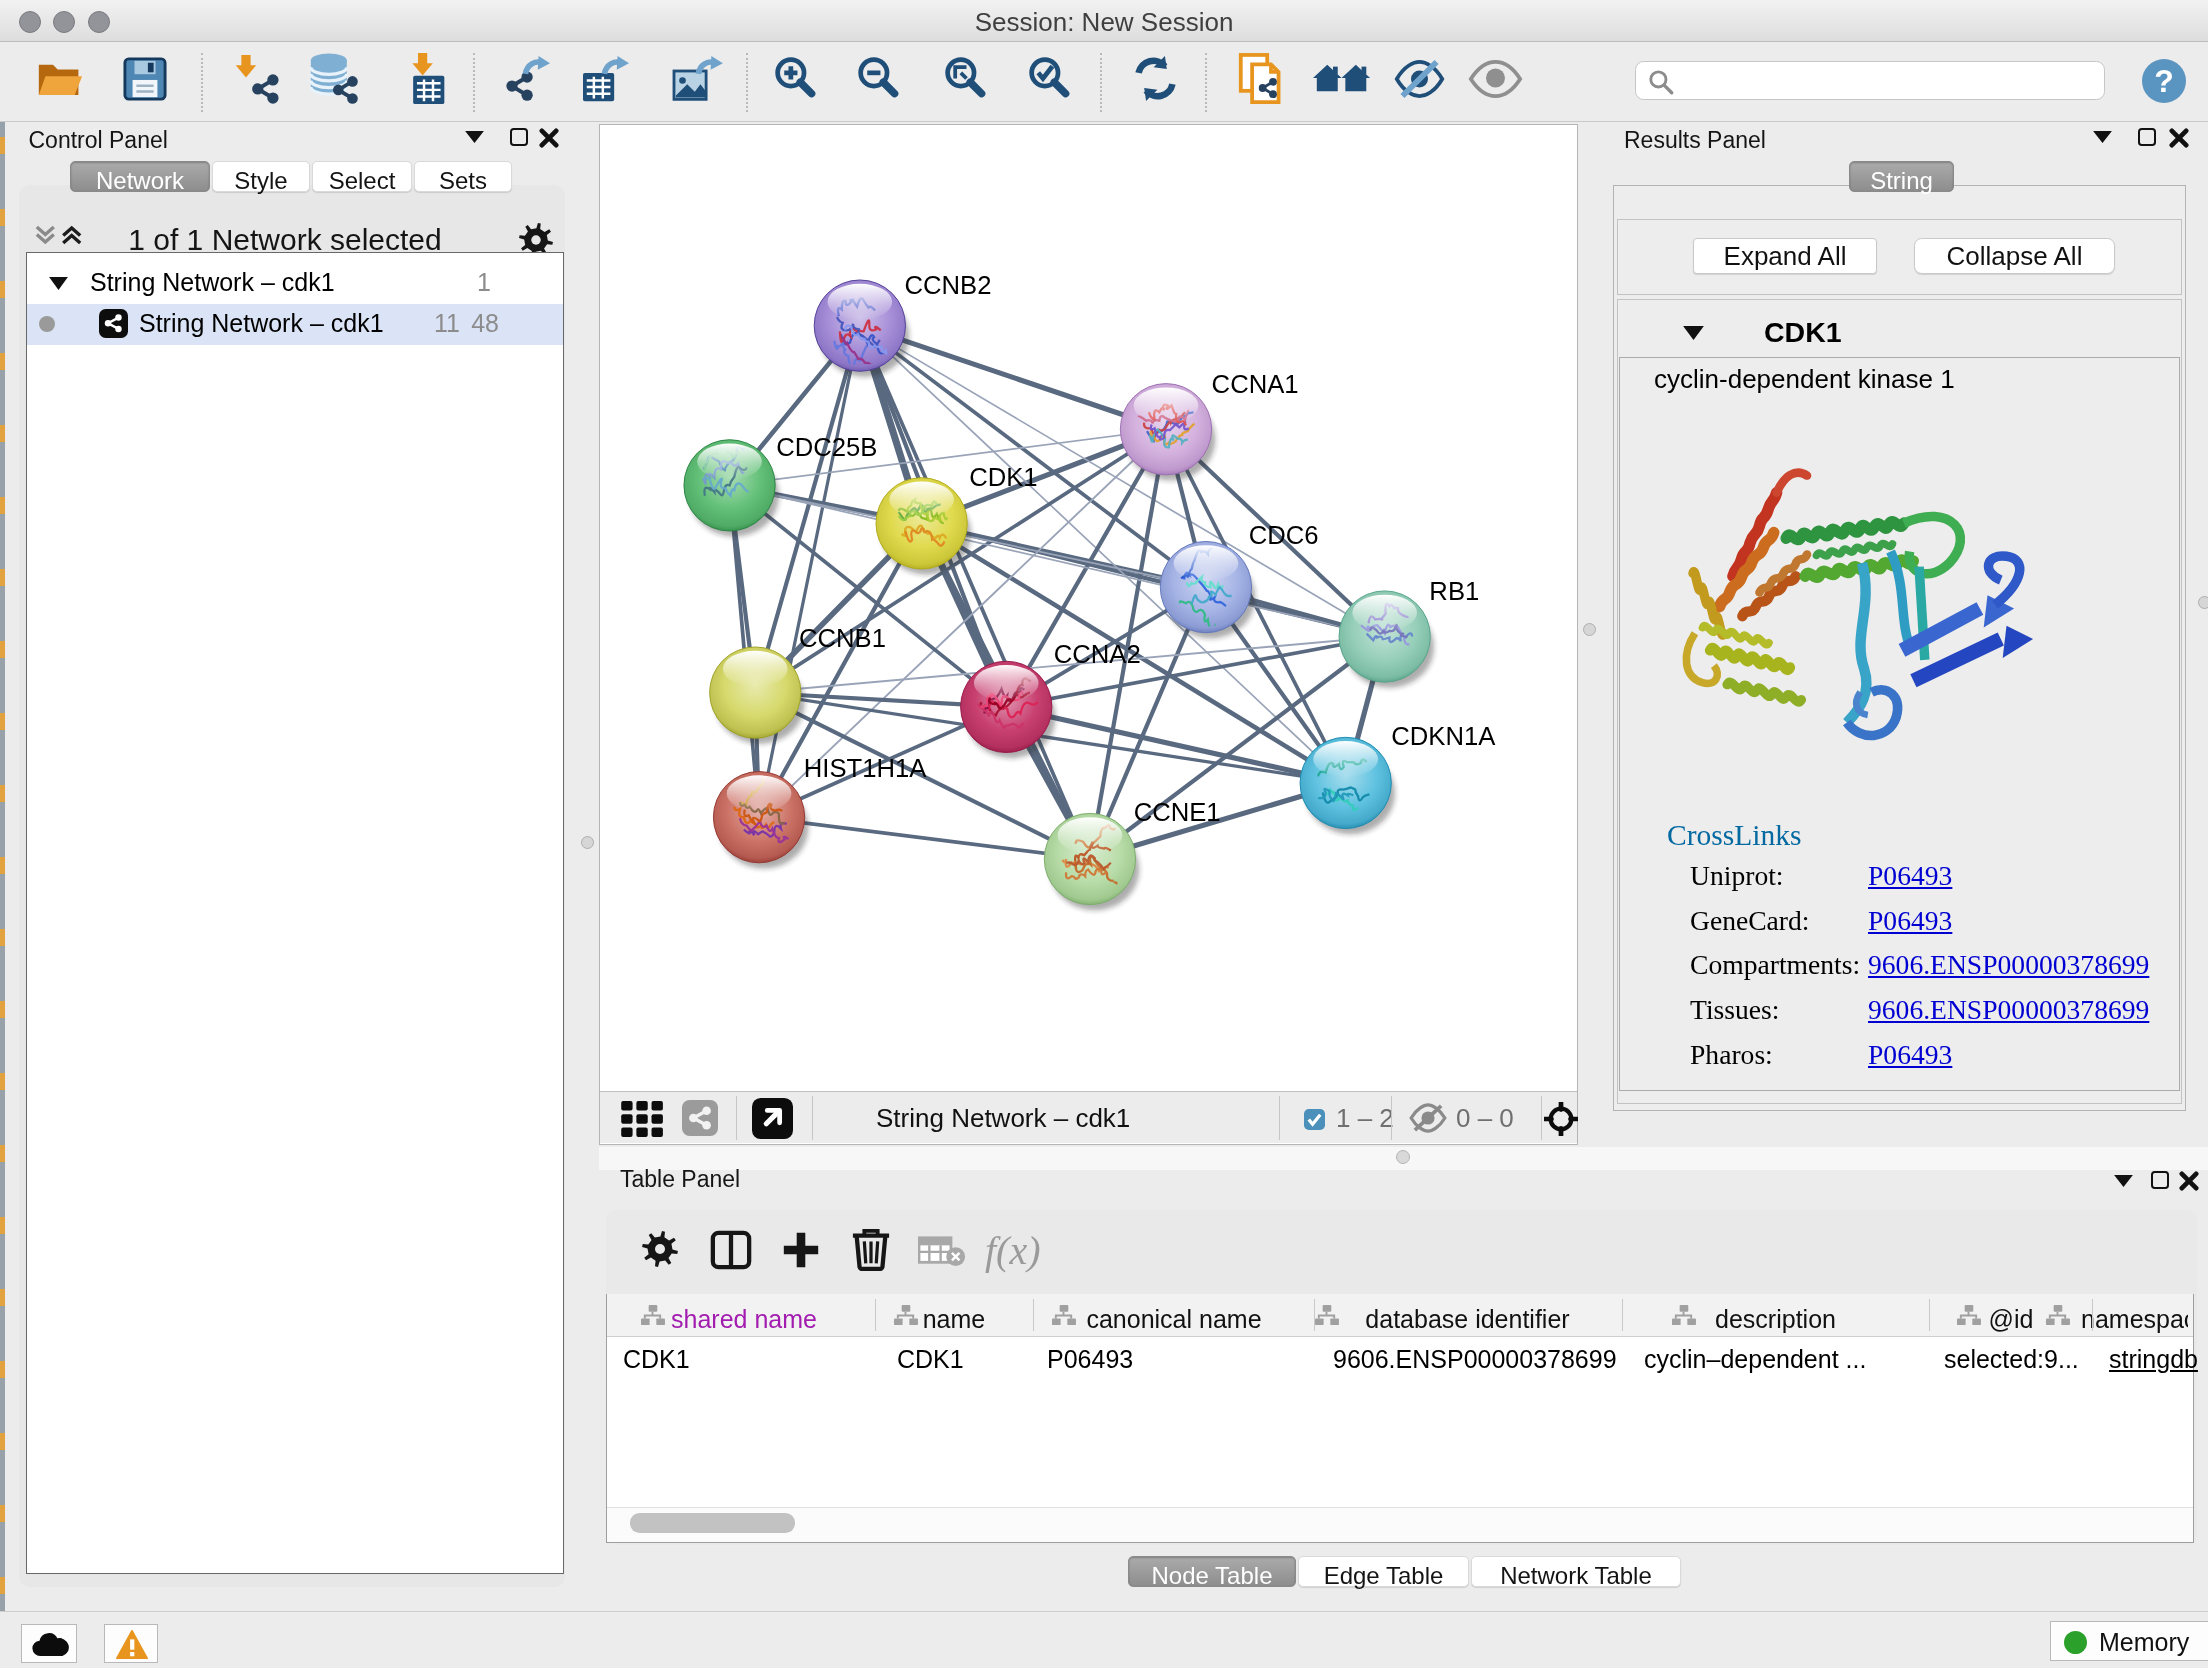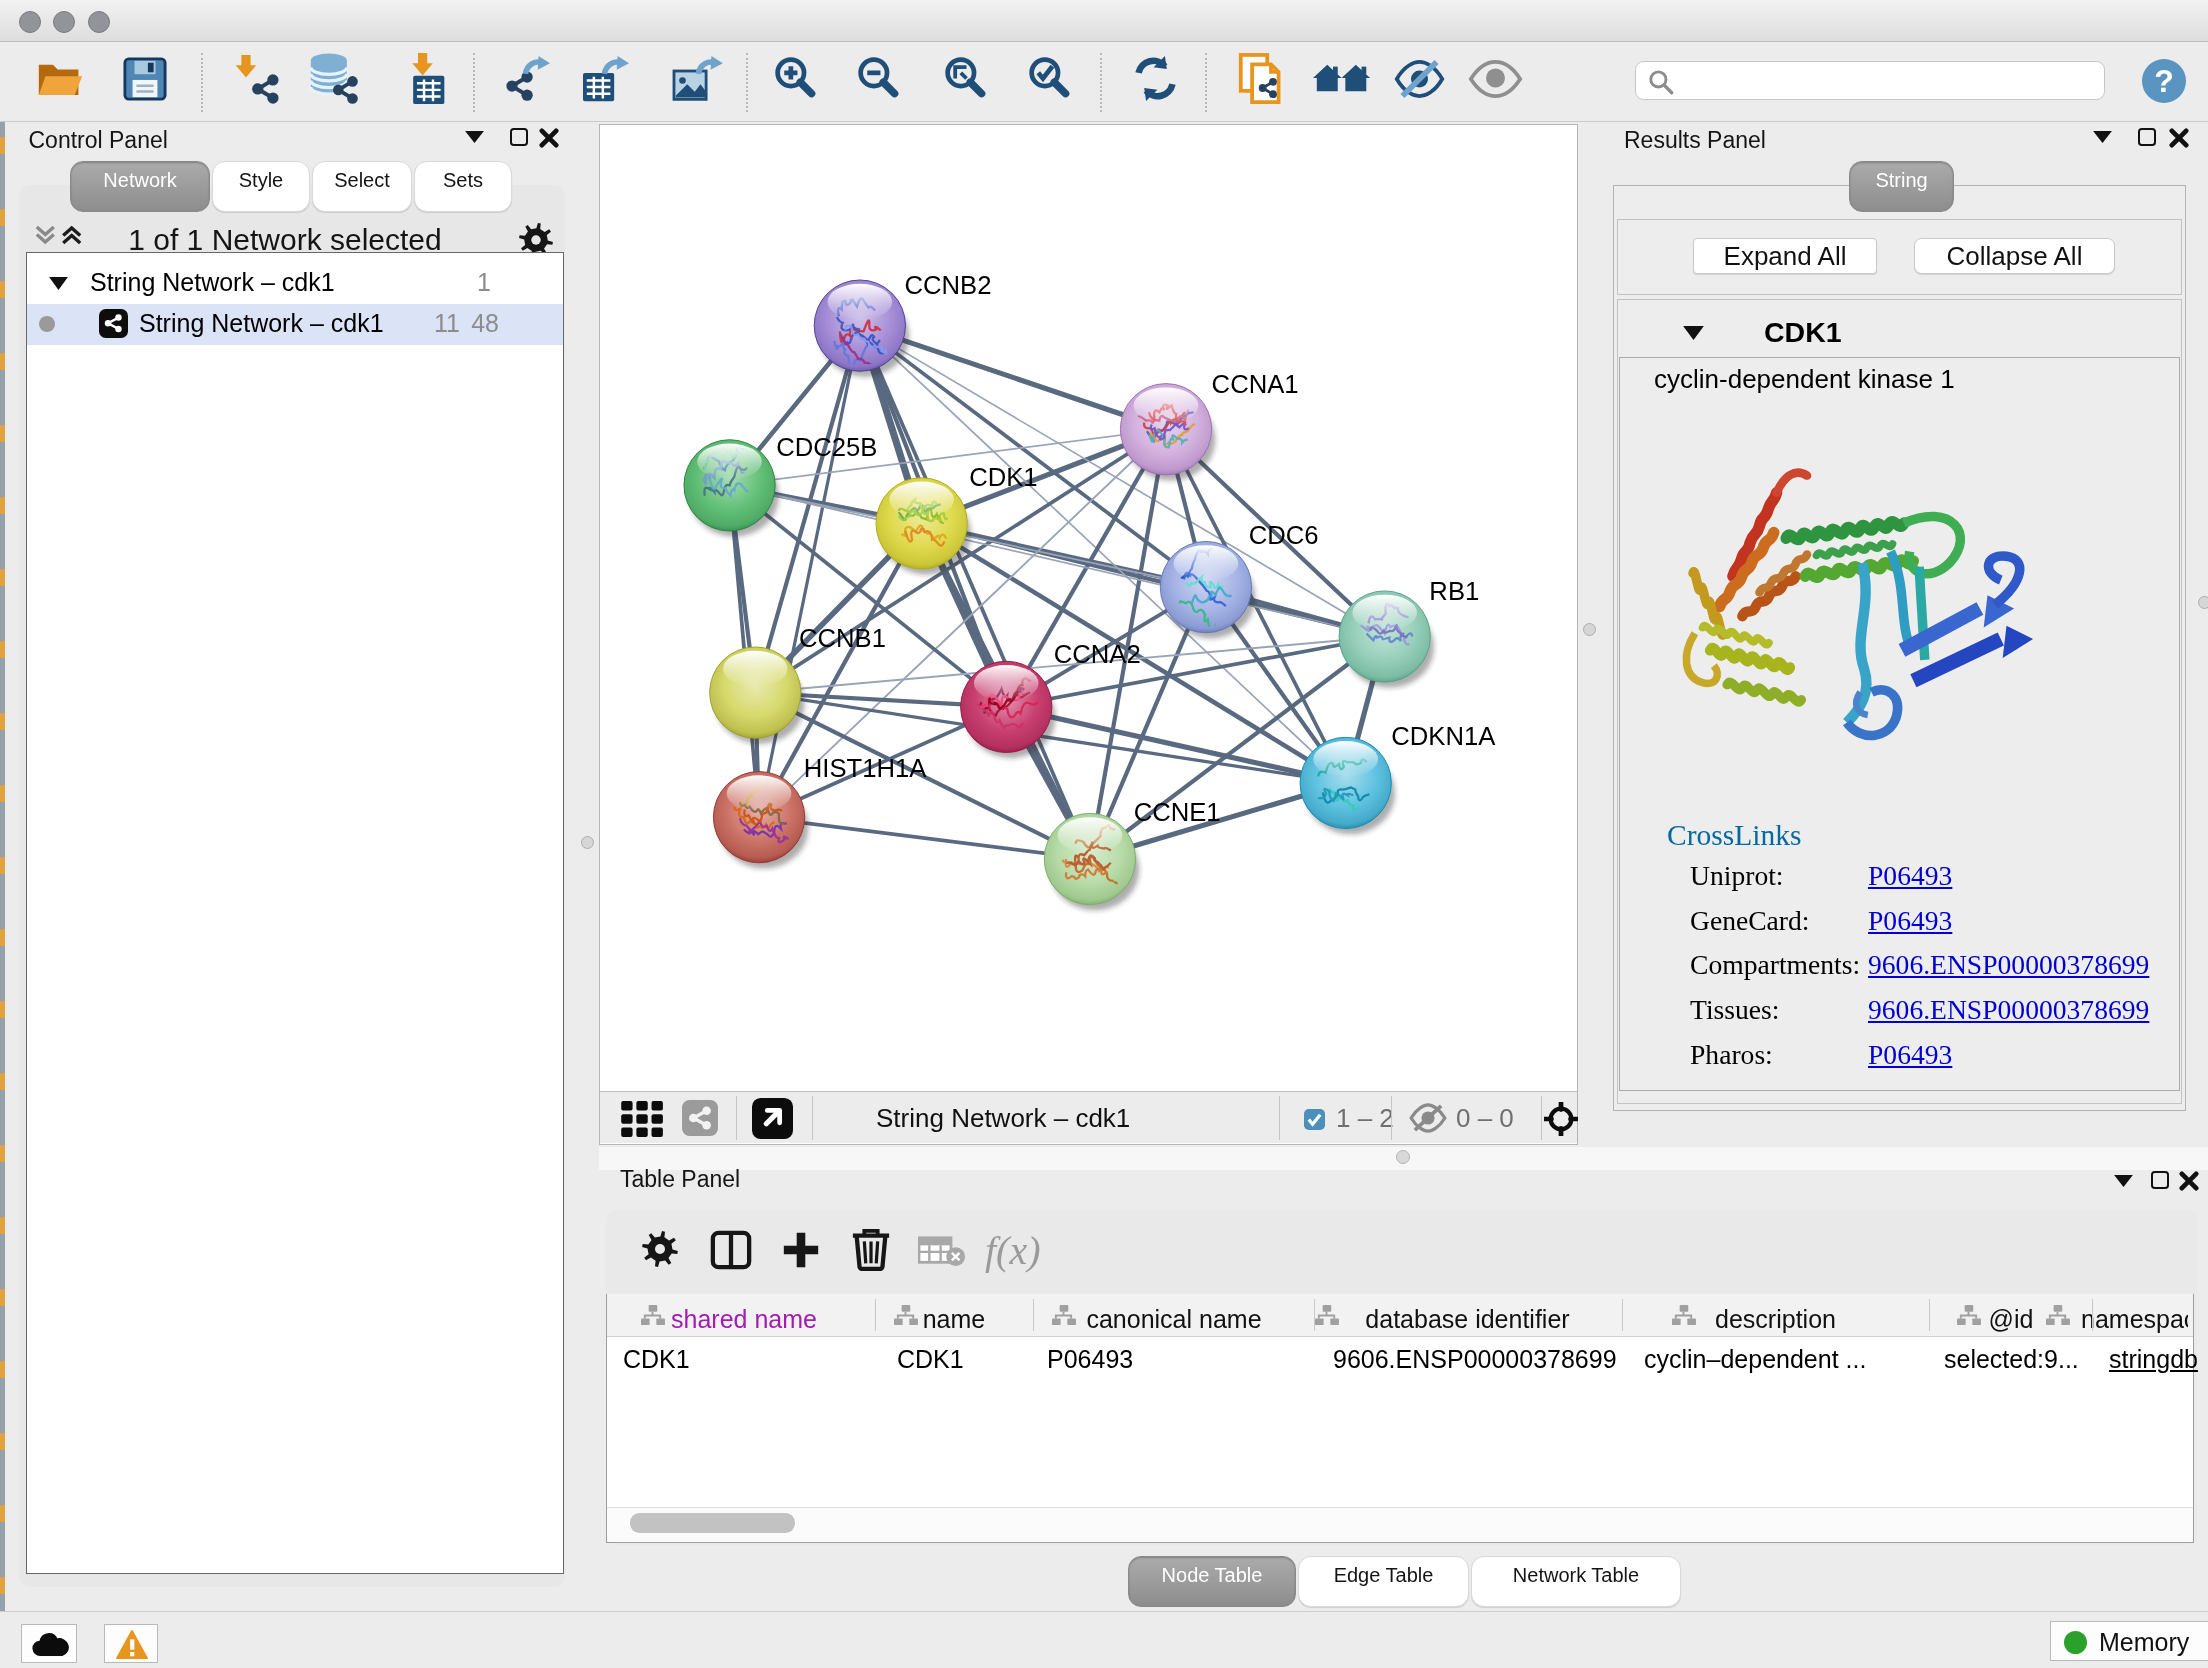--- a/index.html
+++ b/index.html
@@ -6,32 +6,33 @@
 .abs { position:absolute; }
 .titlebar { position:absolute; left:0; top:0; width:2208px; height:42px; background:linear-gradient(#f2f2f2,#dddddd); border-bottom:1px solid #bdbdbd; }
 .tl { position:absolute; top:10.5px; width:22px; height:22px; border-radius:50%; background:#93939a; border:1.4px solid #7a7a80; }
 .title-text { position:absolute; top:6.7px; left:0; width:2208px; text-align:center; font-size:26px; color:#3f3f3f; }
 .toolbar { position:absolute; left:0; top:43px; width:2208px; height:79px; background:#ececec; border-bottom:1px solid #c9c9c9; }
 .tbi { position:absolute; top:0px; }
 .tsep { position:absolute; top:9.5px; height:59px; width:0px; border-left:2.9px dotted #b9b9b9; }
 .searchbox { position:absolute; left:1635px; top:18px; width:470px; height:39px; background:#fff; border:1.9px solid #c6c6c6; border-radius:8.6px; }
 .panel-title { position:absolute; font-size:23px; color:#151515; }
 .wbtn { position:absolute; }
-.tab { position:absolute; z-index:5; height:51px; border-radius:13px; font-size:20px; text-align:center; line-height:37px; }
+.tab { position:absolute; z-index:5; height:31px; border-radius:5px; font-size:24px; text-align:center; line-height:37px; }
 .tab-sel { background:linear-gradient(#ababab,#8d8d8d); color:#fff; border:1px solid #8a8a8a; box-shadow:inset 0 1px 1.9px rgba(0,0,0,.25); }
 .tab-un { background:#fff; color:#141414; border:1px solid #d9d9d9; box-shadow:0 1px 1px rgba(0,0,0,.12); }
 .graybox { position:absolute; background:#e7e7e7; border-radius:11.4px; }
 .whitebox { position:absolute; background:#fff; border:1.9px solid #686868; }
 </style></head>
 <body>
 
 <div class="titlebar">
   <div class="tl" style="left:19px;"></div>
   <div class="tl" style="left:53px;"></div>
   <div class="tl" style="left:88px;"></div>
+  <div class="title-text">Session: New Session</div>
 </div>
 
 <div class="toolbar" id="toolbar">
     <svg class="tbi" style="left:36px;top:14.3px;" width="49" height="44" viewBox="0 0 52 46">
       <path d="M3 8 L18 8 L23 13 L45 13 L45 40 L3 40 Z" fill="#b5680e"></path>
       <path d="M10 20 L49 20 L41 40 L3 40 Z" fill="#f0a43c"></path>
     </svg>
     <svg class="tbi" style="left:123px;top:14.3px;" width="44" height="44" viewBox="0 0 46 46">
       <rect x="2" y="2" width="42" height="42" rx="4" fill="#4e86b4" stroke="#14395c" stroke-width="3"></rect>
       <rect x="12" y="4" width="22" height="14" fill="#a9c9e0"></rect>

